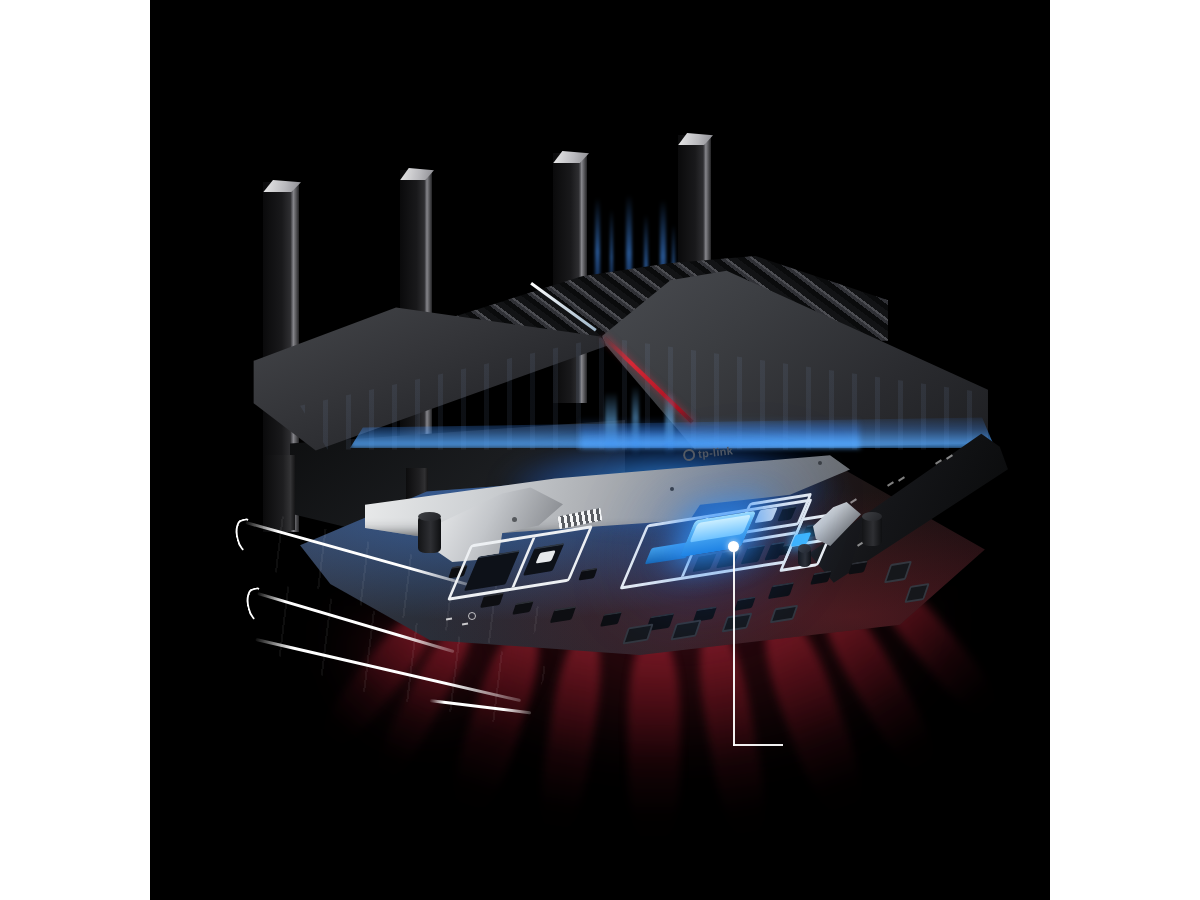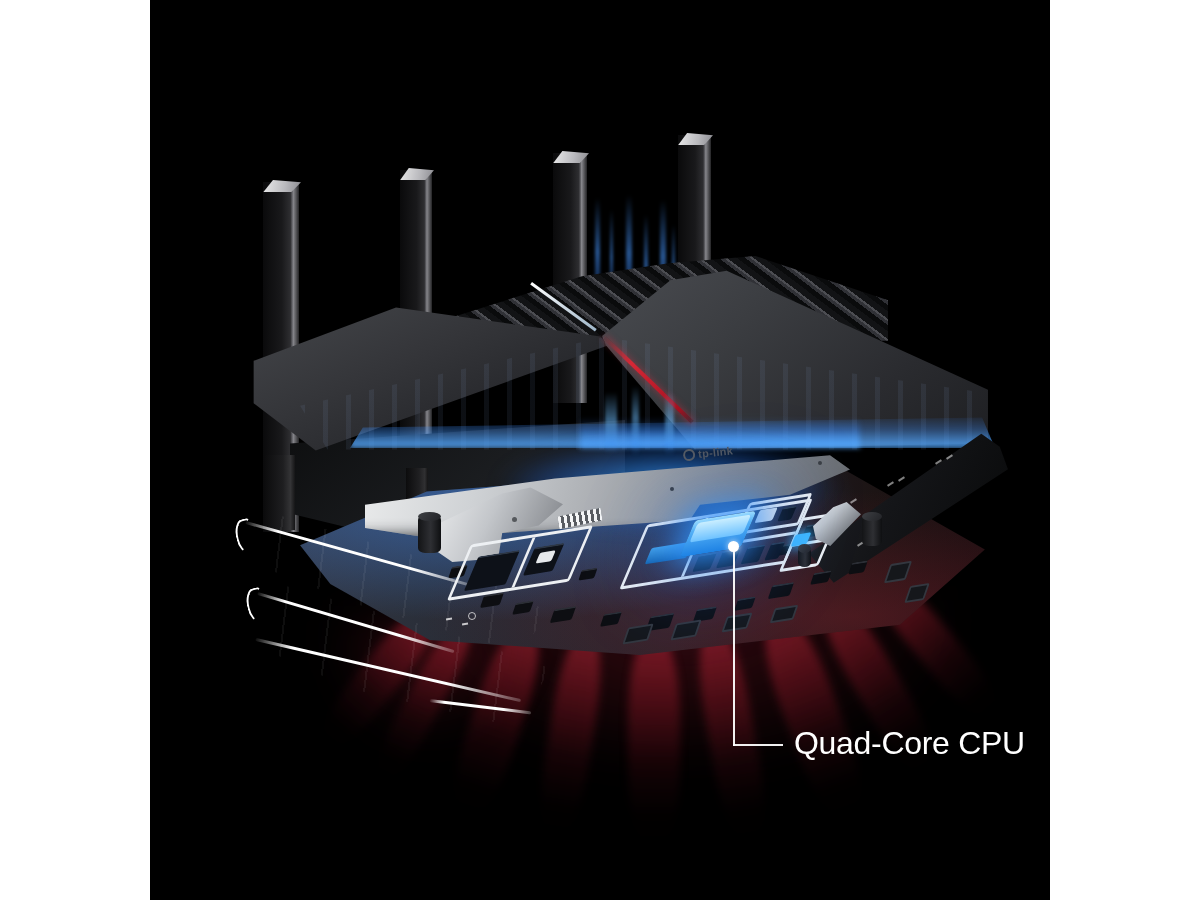--- a/index.html
+++ b/index.html
@@ -235,15 +235,14 @@
   <div class="abs shell seams" style="left:96px;top:578px;width:330px;height:150px;z-index:4;
               clip-path:polygon(3% 12%,10% 4%,58% 34%,92% 60%,83% 100%,32% 74%,0 42%);"></div>
   <div class="abs rim" style="left:108px;top:592px;width:205px;transform:rotate(16.5deg);z-index:5;"></div>
   <div class="abs rim" style="left:106px;top:638px;width:272px;height:3px;transform:rotate(13deg);z-index:5;"></div>
   <div class="abs rim" style="left:280px;top:699px;width:102px;transform:rotate(7deg);z-index:5;"></div>
   <div class="abs arc" style="left:97px;top:588px;transform:rotate(-14deg);z-index:5;"></div>
 
   <div class="abs cdot" style="left:578px;top:541px;width:11px;height:11px;z-index:9;"></div>
   <div class="abs cline" style="left:583px;top:548px;width:2px;height:198px;z-index:9;"></div>
   <div class="abs cline" style="left:583px;top:744px;width:50px;height:2px;z-index:9;"></div>
-  <div class="abs clabel" style="left:644px;top:725px;z-index:9;">Quad-Core CPU</div>
 
 </div>
 
 </body></html>

